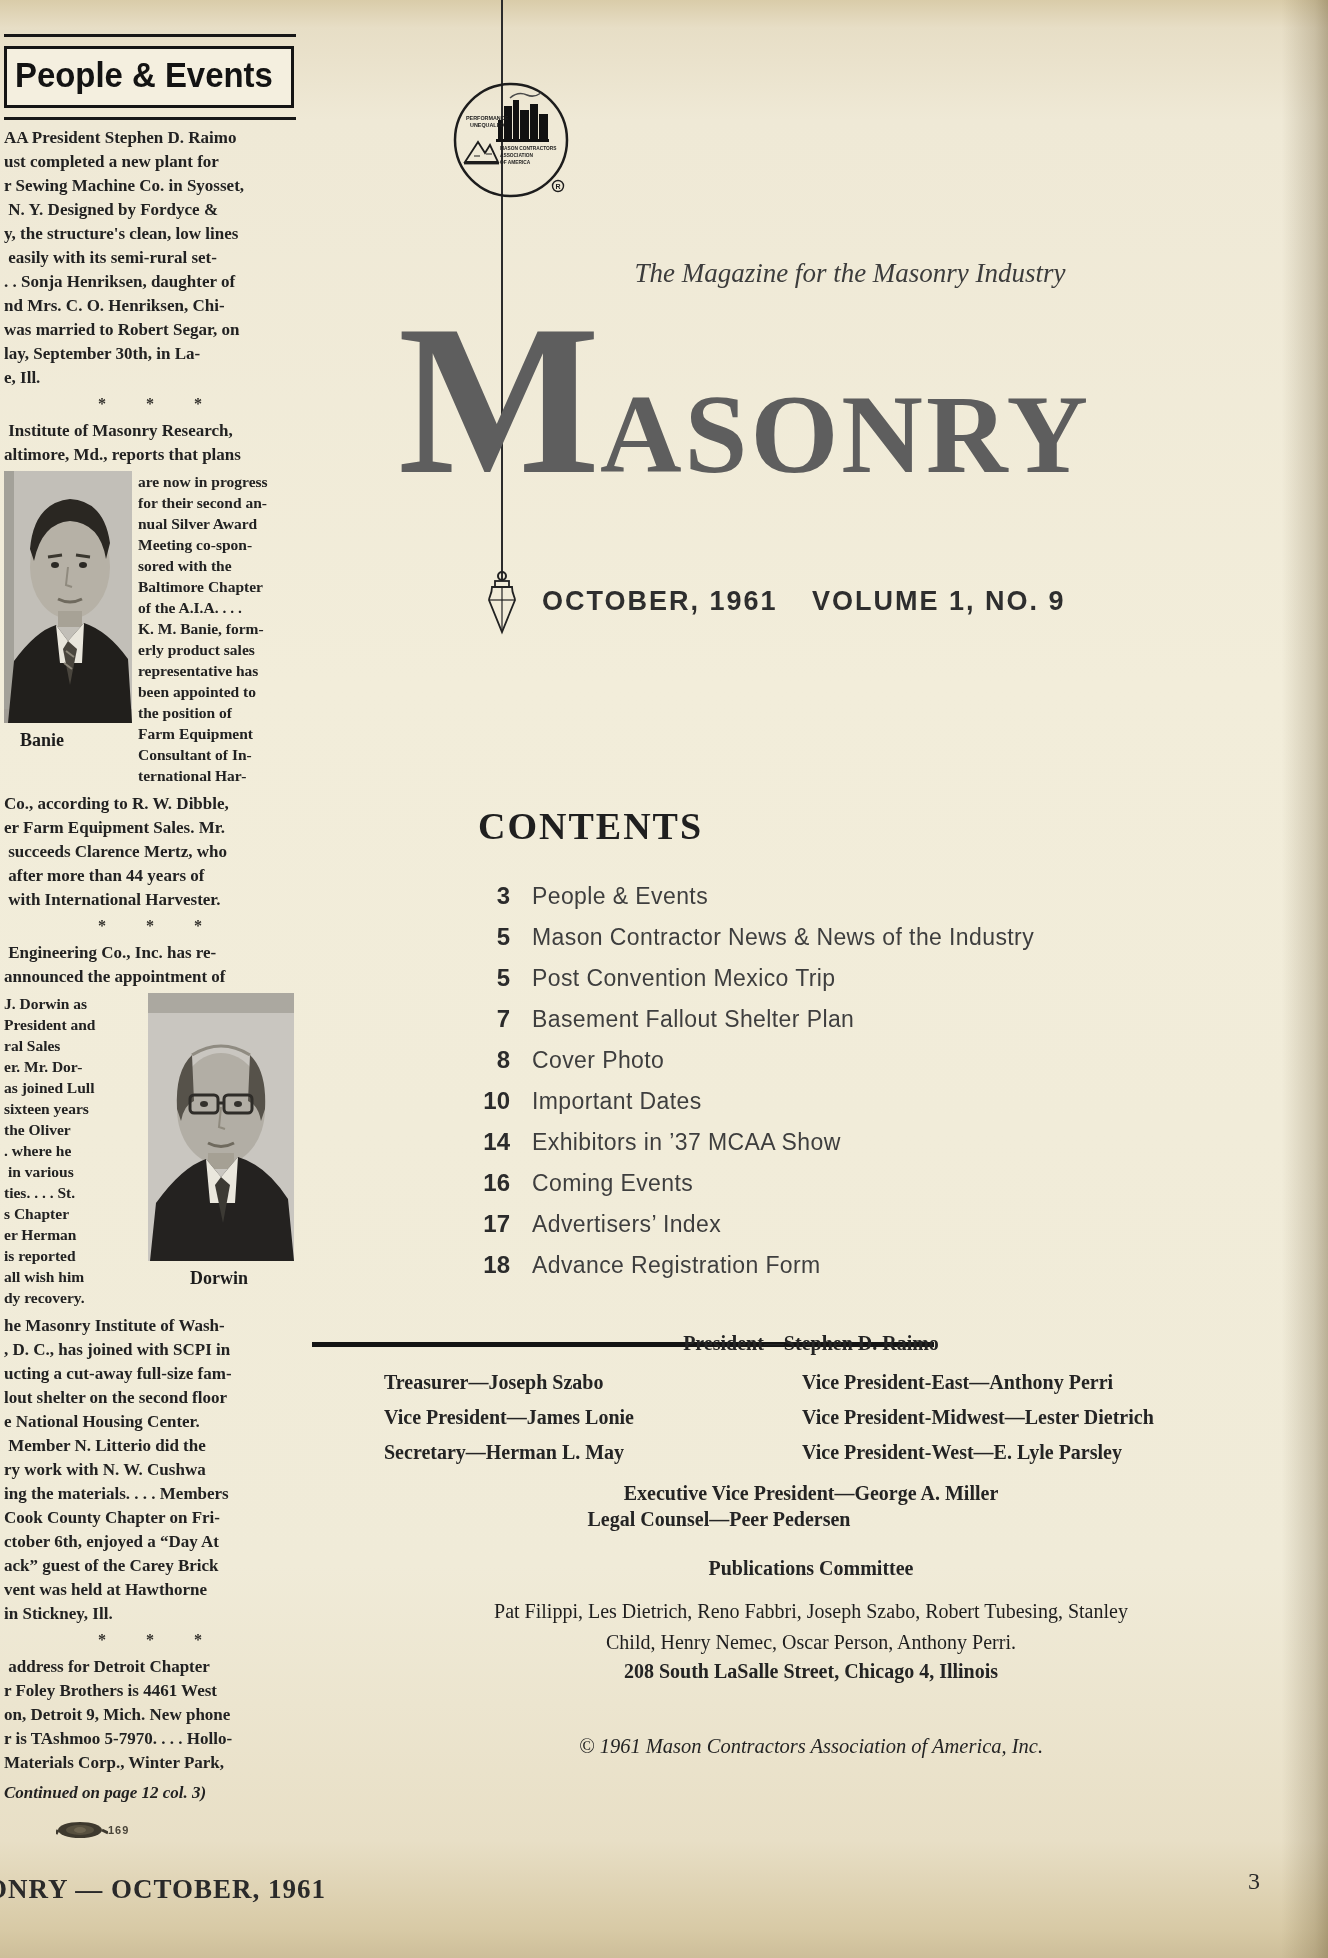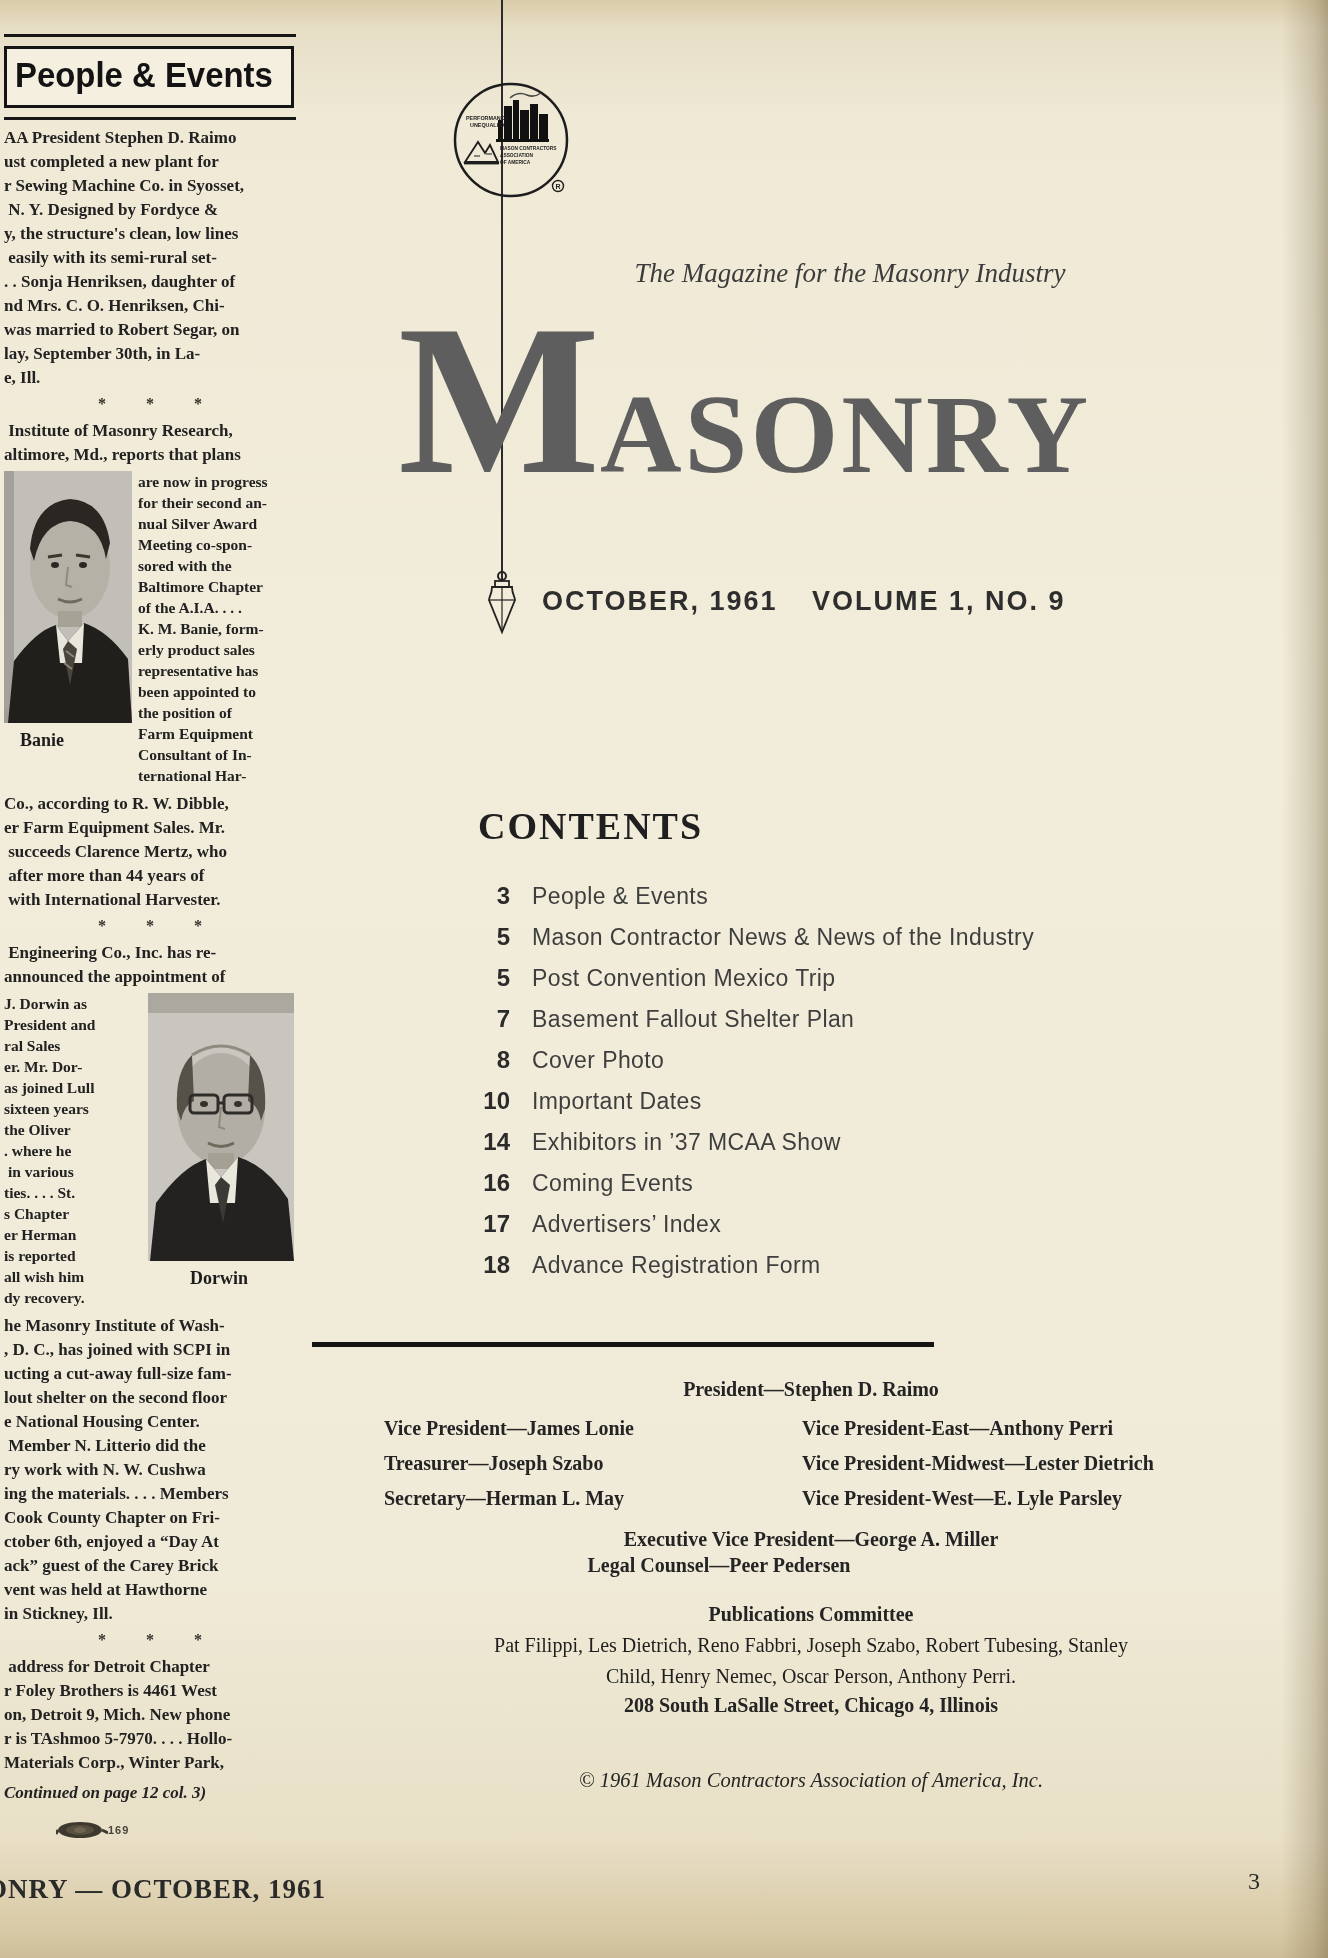--- a/index.html
+++ b/index.html
@@ -39,30 +39,30 @@
   .issue-date { left:542px; }
   .issue-vol  { left:812px; }
   
   .contents-heading { position:absolute; left:478px; top:804px; font-size:38px; font-weight:700; letter-spacing:2px; color:#1f1f1f; }
   .toc { position:absolute; left:418px; top:882px; font-family:"Liberation Sans", sans-serif; }
   .toc-row { display:flex; align-items:baseline; height:41px; }
   .toc-num { width:92px; text-align:right; font-weight:700; font-size:24px; color:#2b2b2b; }
   .toc-title { margin-left:22px; font-size:23px; color:#3e3e3e; letter-spacing:.4px; white-space:nowrap; }
   .rule-mid { position:absolute; left:312px; top:1342px; width:622px; height:5px; background:#141414; }
   
-  .officers { position:absolute; left:298px; top:1378px; width:1026px; text-align:center; font-size:20px; font-weight:700; color:#242424; }
+  .officers { position:absolute; left:298px; top:1332px; width:1026px; text-align:center; font-size:20px; font-weight:700; color:#242424; }
   .off-pres { margin-bottom:10px; }
   .off-cols { display:flex; text-align:left; margin-left:86px; }
   .off-col-l { width:418px; line-height:35px; }
   .off-col-r { line-height:35px; }
   .off-exec { margin-top:12px; }
   .off-legal { margin-top:3px; transform:translateX(-92px); }
   .pub-head { margin-top:26px; }
   .pub-line { font-weight:400; font-size:20px; line-height:31px; color:#1e1e1e; }
-  .pub-line-first { margin-top:4px; }
+  .pub-line-first { margin-top:16px; }
   .org-name { margin-top:22px; }
   .org-addr { margin-top:2px; }
   .copyright { margin-top:52px; font-weight:400; font-style:italic; font-size:20.5px; color:#242424; }
   
   .footer-left { position:absolute; left:-14px; top:1874px; font-size:27px; font-weight:700; letter-spacing:1px; color:#2a2a2a; white-space:nowrap; }
   .footer-page { position:absolute; left:1248px; top:1868px; font-size:24px; color:#2a2a2a; }
 </style>
 </head>
 <body>
 
@@ -296,22 +296,22 @@
         <span class="toc-title">Advance Registration Form</span>
       </div>
   </div>
 
   <div class="rule-mid"></div>
 
   <div class="officers">
     <div class="off-pres">President—Stephen D. Raimo</div>
     <div class="off-cols">
       <div class="off-col-l">
+        <div>Treasurer—Joseph Szabo</div>
         <div>Vice President—James Lonie</div>
-        <div>Treasurer—Joseph Szabo</div>
         <div>Secretary—Herman L. May</div>
       </div>
       <div class="off-col-r">
         <div>Vice President-East—Anthony Perri</div>
         <div>Vice President-Midwest—Lester Dietrich</div>
         <div>Vice President-West—E. Lyle Parsley</div>
       </div>
     </div>
     <div class="off-exec">Executive Vice President—George A. Miller</div>
     <div class="off-legal">Legal Counsel—Peer Pedersen</div>

